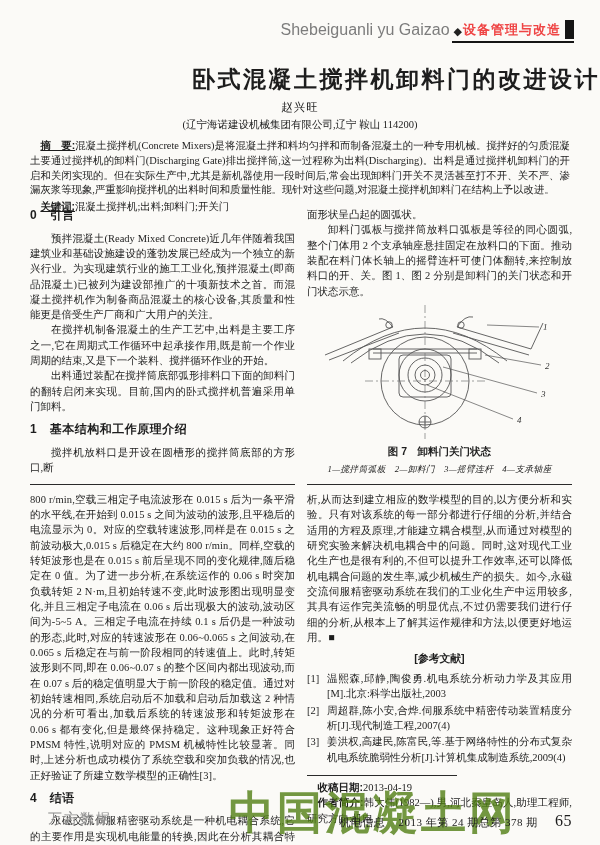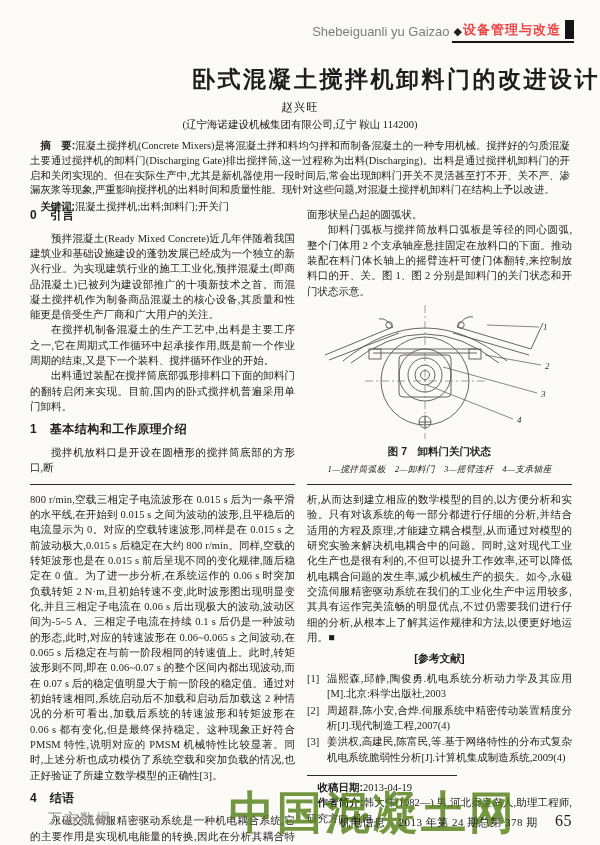--- a/index.html
+++ b/index.html
@@ -14,42 +14,42 @@
   .page{
     position:absolute;inset:0;
     background:#fbfaf7;
   }
   
   .header{
     position:absolute;top:20px;right:26px;
     display:flex;align-items:flex-end;
     font-family:"Liberation Sans","DejaVu Sans",sans-serif;
   }
-  .header .latin{color:#7c7c7c;font-size:13px;padding-bottom:4px;text-align:right;}
+  .header .latin{color:#7c7c7c;font-size:16px;padding-bottom:4px;text-align:right;}
   .header .cn-wrap{
     display:flex;align-items:flex-end;
     border-bottom:2.5px solid #151515;
     padding-bottom:2px;margin-left:2px;
   }
   .header .diamond{font-size:11px;color:#222;margin:0 1px 1px 2px;}
   .header .cn{font-weight:bold;font-size:13px;color:#ef4444;letter-spacing:1px;}
   .header .bar{display:inline-block;width:9px;height:19px;background:#151515;margin-left:4px;}
   
   .title{
     position:absolute;top:64px;left:0;right:0;
     text-align:right;font-size:23px;font-weight:bold;letter-spacing:2.5px;
   }
   .author{position:absolute;top:100px;left:0;right:0;text-align:center;font-size:11.5px;letter-spacing:1px;}
   .affil{position:absolute;top:118px;left:0;right:0;text-align:center;font-size:10.5px;}
   
   .abstract{
     position:absolute;top:139px;left:30px;width:540px;
     font-size:10.4px;line-height:1.42;text-align:justify;
   }
-  .abstract .lbl{font-weight:bold;font-family:"Liberation Sans","DejaVu Sans",sans-serif;}
+  .abstract .lbl{font-weight:bold;font-family:"Liberation Sans","DejaVu Sans",sans-serif;text-decoration:underline;}
   .kw{margin-top:2px;text-indent:1em;}
   
   .cols{
     position:absolute;top:207px;left:30px;width:542px;
     display:flex;gap:12px;
   }
   .col{width:265px;font-size:10.5px;line-height:1.46;text-align:justify;}
   .col p{margin:0;}
   .col p.ind{text-indent:2em;}
   h3.sec{

